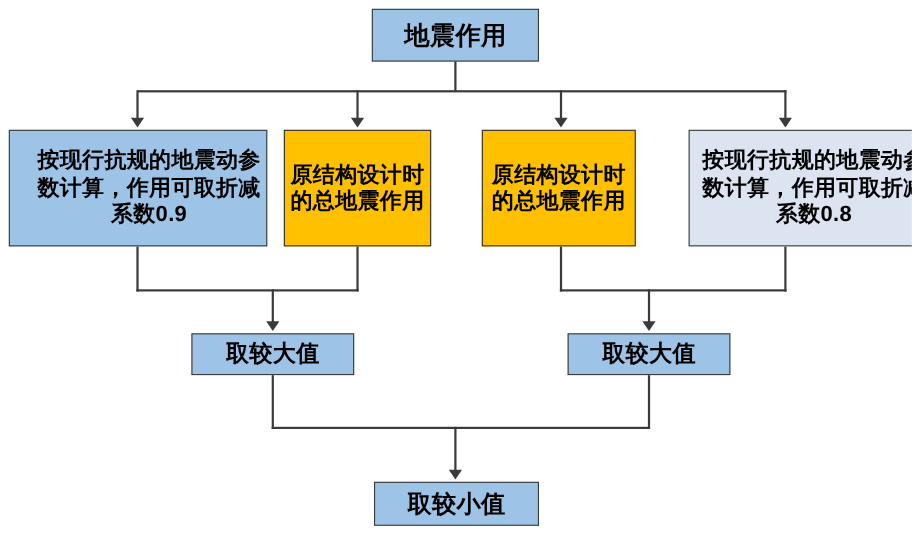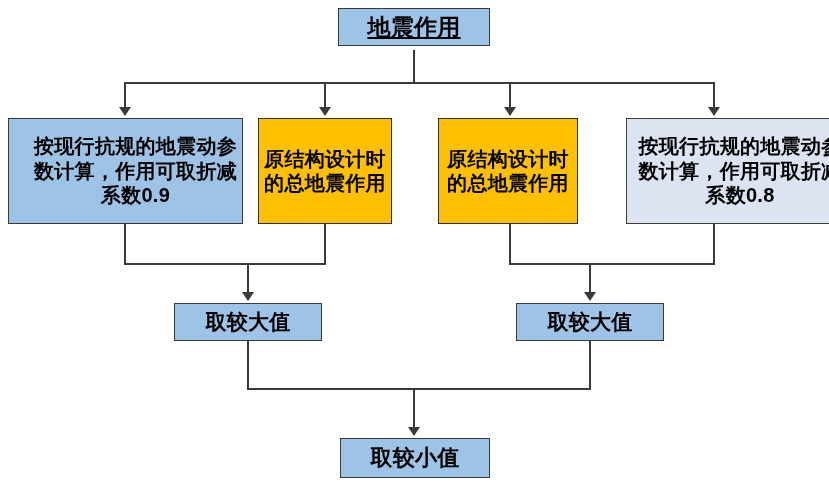--- a/index.html
+++ b/index.html
@@ -33,21 +33,21 @@
     display: block;
     width: 100%;
     padding: 0 4px;
     box-sizing: border-box;
   }
   .fill-blue   { background: #9DC3E6; }
   .fill-lblue  { background: #DCE4F2; }
   .fill-orange { background: #FFC000; border-color: #2f2f2f; }
 
   
-  #n-top      { left: 338px; top: 8px;   width: 152px; height: 38px;  font-size: 23px; text-decoration: underline; }
+  #n-top      { left: 338px; top: 8px;   width: 152px; height: 48px;  font-size: 23px; }
   #n-r2-a     { left: 8px;   top: 118px; width: 235px; height: 106px; font-size: 20px; padding-left: 20px; }
   #n-r2-b     { left: 258px; top: 118px; width: 134px; height: 106px; font-size: 20px; }
   #n-r2-c     { left: 438px; top: 118px; width: 140px; height: 106px; font-size: 20px; }
   #n-r2-d     { left: 626px; top: 118px; width: 228px; height: 106px; font-size: 20px; }
   #n-r3-a     { left: 174px; top: 303px; width: 148px; height: 38px;  font-size: 21px; }
   #n-r3-b     { left: 516px; top: 303px; width: 148px; height: 38px;  font-size: 21px; }
   #n-bottom   { left: 340px; top: 438px; width: 150px; height: 40px;  font-size: 22px; }
 
   
   .line {

